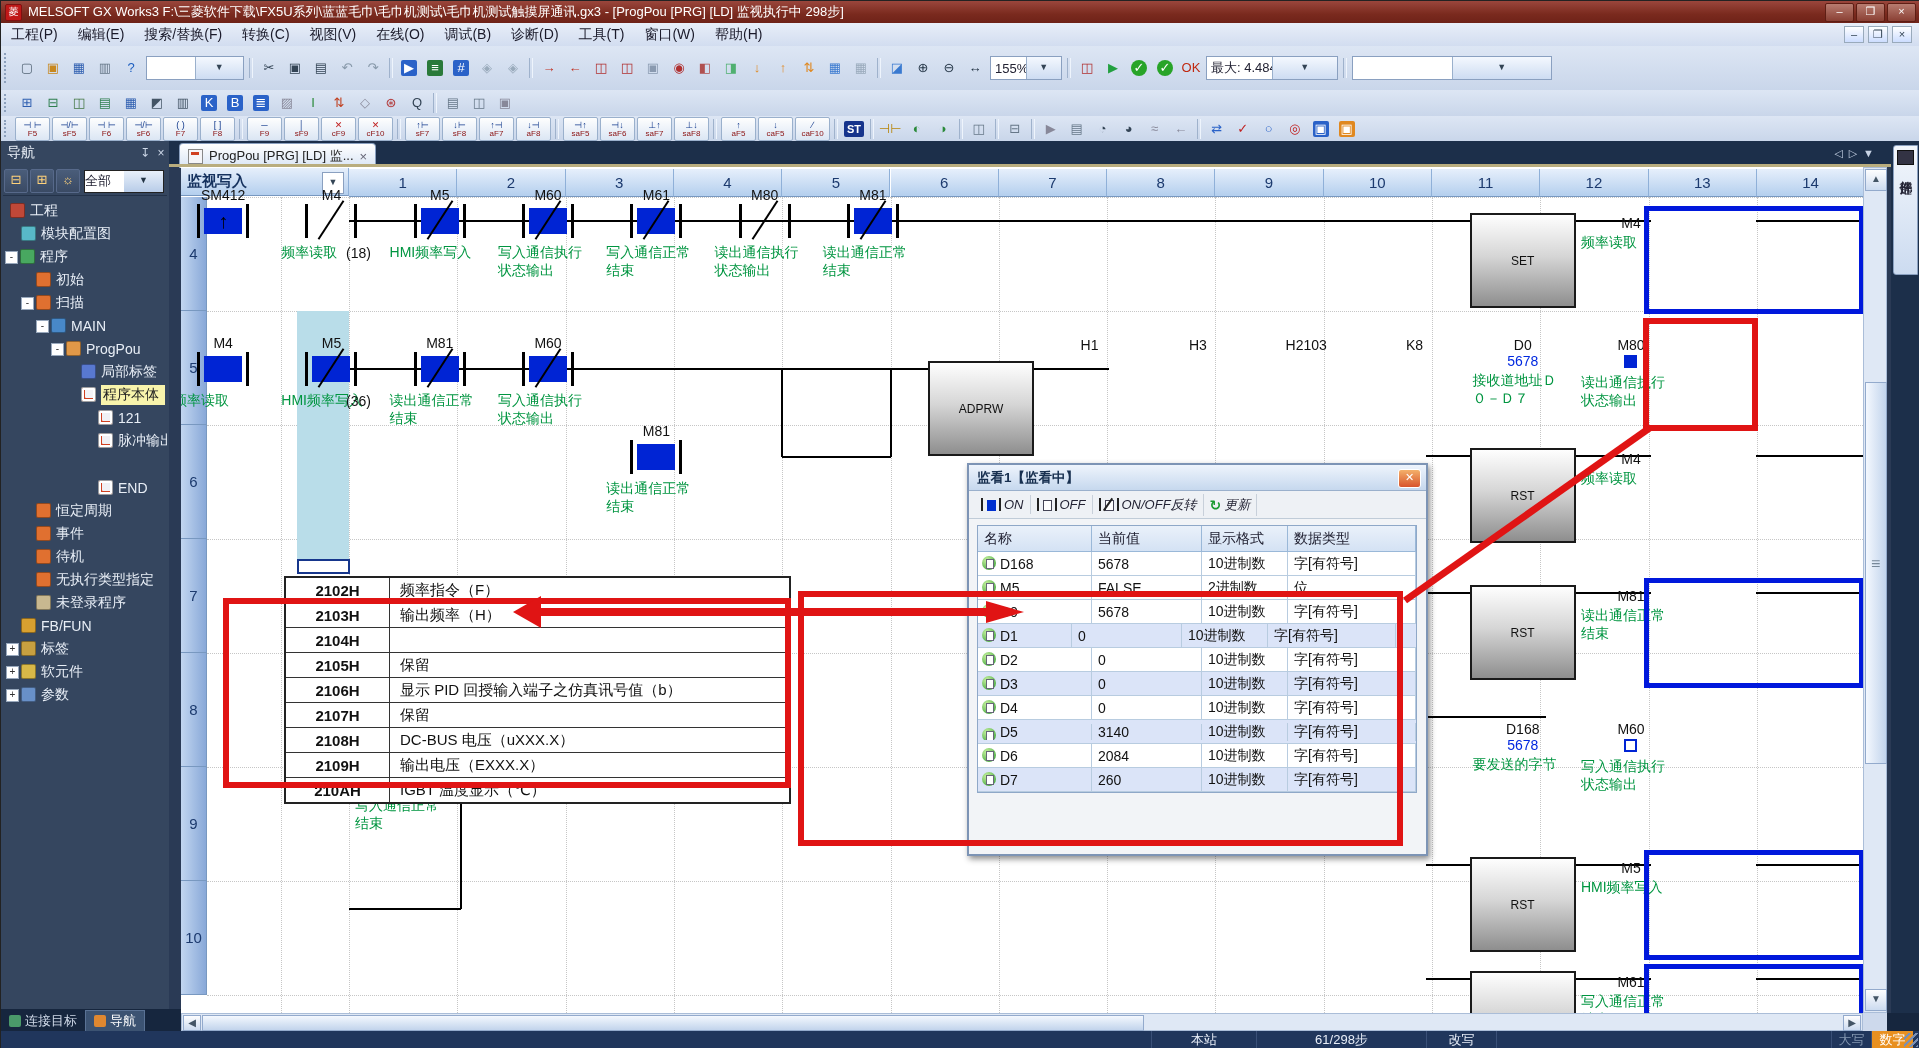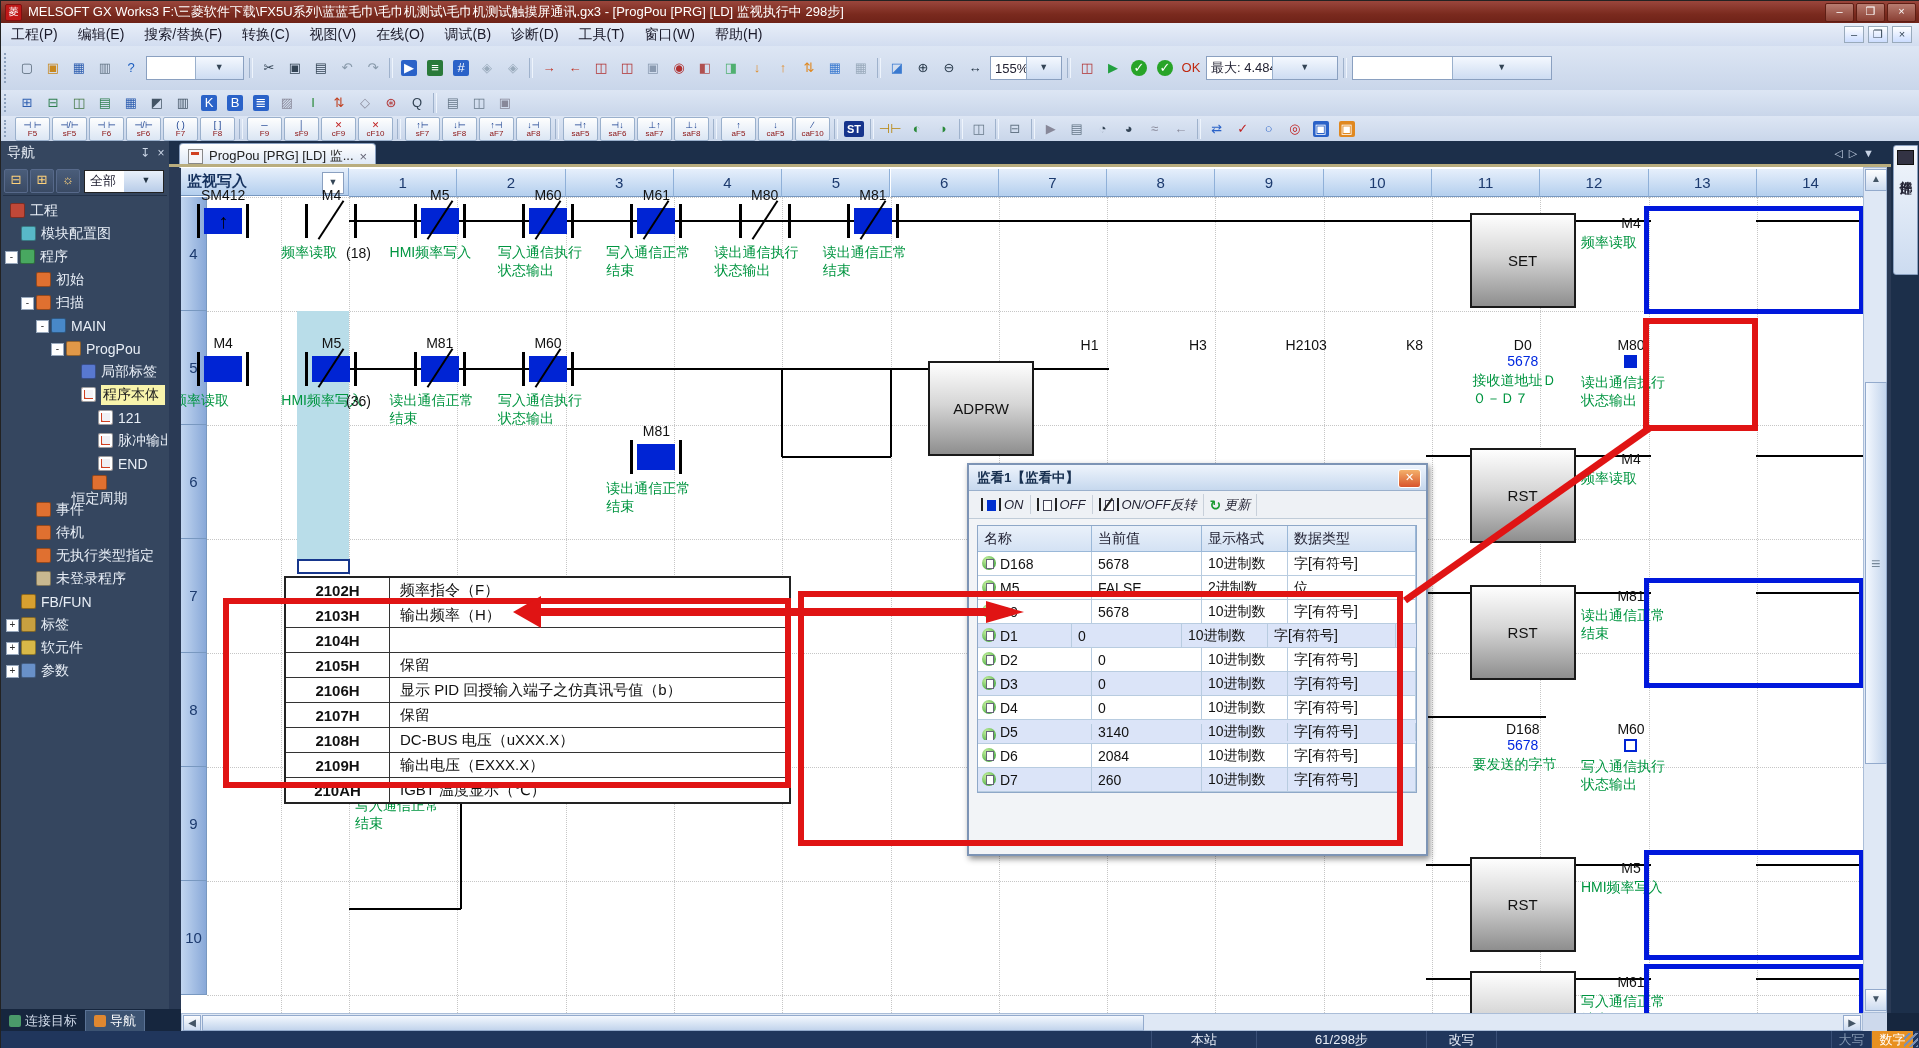--- a/index.html
+++ b/index.html
@@ -29,21 +29,21 @@
   .lad-btn .gl{font-size:9px;line-height:10px;color:#123a8c;}
   .lad-btn .fl{font-size:8px;line-height:8px;color:#8a1010;}
   
   #nav{left:0;top:140px;width:168px;height:868px;background:#35465f;color:#e8eef6;}
   #nav-title{position:absolute;left:0;top:0;width:168px;height:24px;display:flex;align-items:center;font-size:14px;padding-left:6px;box-sizing:border-box;}
   #nav-title .sp{flex:1;}
   #nav-title .tbn{width:16px;color:#cdd8e8;font-size:12px;text-align:center;}
   #nav-tools{position:absolute;left:2px;top:26px;width:164px;height:28px;display:flex;align-items:center;border-bottom:1px solid #24334a;}
   .nav-ic{width:22px;height:22px;margin:0 1px;background:linear-gradient(#4a5d7a,#3a4a64);border:1px solid #57698a;border-radius:2px;color:#ffd27a;font-size:13px;line-height:20px;text-align:center;}
   #nav-filter{flex:1;height:21px;background:#fff;color:#223;font-size:13px;display:flex;align-items:center;margin:0 3px;border:1px solid #222;}
-  #nav-filter span{flex:1;padding-left:5px;}
+  #nav-filter span{flex:1;}
   #nav-filter .dd{width:15px;height:100%;background:linear-gradient(#e8f0fa,#b8cce8);font-size:9px;text-align:center;line-height:19px;color:#234;}
   #nav-tree{position:absolute;left:2px;top:58px;width:164px;height:912px;overflow:hidden;font-size:14px;}
   .tree-row{position:relative;height:23px;display:flex;align-items:center;white-space:nowrap;}
   .exp{position:absolute;width:11px;height:11px;background:#fff;border:1px solid #98a8bc;color:#333;font-size:10px;line-height:9px;text-align:center;top:6px;}
   .nico{width:15px;height:15px;border-radius:2px;margin-right:5px;flex:none;border:1px solid rgba(0,0,0,.35);box-sizing:border-box;}
   .tree-label{padding:0 4px 0 0;}
   .tree-row .sel{background:#f8f4ac;color:#222;padding:1px 6px 1px 2px;}
   #nav-tabs{left:0;top:1008px;width:180px;height:22px;background:#16263e;display:flex;align-items:flex-end;}
   .nav-tab{height:20px;display:flex;align-items:center;font-size:13px;color:#cfd9e8;padding:0 8px;gap:4px;}
   .nav-tab.active{background:#3c5372;border:1px solid #5a7294;border-bottom:none;color:#fff;}
@@ -67,21 +67,21 @@
   .contact{position:absolute;width:52px;height:34px;}
   .cbar{position:absolute;top:0;width:3px;height:34px;background:#000;}
   .cfill{position:absolute;left:7px;top:4px;width:38px;height:26px;}
   .cfill.on{background:#0024d4;}
   .cslash{position:absolute;left:3px;top:15px;width:46px;height:2px;background:#000;transform:rotate(-57deg);}
   .carrow{position:absolute;left:0;top:2px;width:52px;text-align:center;font-size:20px;font-weight:bold;color:#000;line-height:30px;}
   .lbl{position:absolute;font-size:14px;color:#111;text-align:center;height:16px;line-height:16px;white-space:nowrap;}
   .val{position:absolute;font-size:14px;color:#0028e0;text-align:center;height:16px;line-height:16px;}
   .cmt{position:absolute;font-size:14px;line-height:18px;color:#009540;white-space:pre-line;text-align:left;}
   .step{position:absolute;font-size:14px;color:#111;text-align:right;width:138px;}
-  .ibox{position:absolute;width:106px;height:95px;border:2px solid #1a1a1a;background:linear-gradient(180deg,#fefefe 0%,#d6d6d6 45%,#8e8e8e 100%);display:flex;align-items:center;justify-content:center;font-size:15px;color:#111;box-sizing:border-box;text-align:center;}
+  .ibox{position:absolute;width:106px;height:95px;border:2px solid #1a1a1a;background:linear-gradient(180deg,#fefefe 0%,#d6d6d6 45%,#8e8e8e 100%);display:flex;align-items:center;justify-content:center;font-size:12px;color:#111;box-sizing:border-box;text-align:center;}
   .sel-border{position:absolute;border:5px solid #0018dc;box-sizing:border-box;}
   .strip{position:absolute;background:#b9dde9;}
   .cursor-cell{position:absolute;background:#fff;border:2px solid #16368c;box-sizing:border-box;}
   .ind{position:absolute;width:13px;height:13px;box-sizing:border-box;}
   .ind.on{background:#0024d4;}
   .ind.off{border:2px solid #0024d4;background:#fff;}
   
   #vscroll{left:1862px;top:166px;width:24px;height:846px;background:#dfe8f5;border:1px solid #aabdd8;box-sizing:border-box;}
   .sc-btn{position:absolute;left:1px;width:20px;height:20px;background:linear-gradient(#fdfdfe,#ccdbf0);border:1px solid #93aacc;color:#456;font-size:10px;text-align:center;line-height:18px;}
   #vthumb{position:absolute;left:1px;top:214px;width:20px;height:380px;background:linear-gradient(90deg,#f4f8fe,#c2d4ec);border:1px solid #93aacc;}
@@ -573,25 +573,25 @@
           <span class="tree-label sel">程序本体</span>
         </div>
         <div class="tree-row" style="padding-left: 95px;">
           <div class="nico" style="background: rgb(240, 240, 244); box-shadow: rgb(255, 255, 255) 0px 0px 0px 2px inset, rgb(208, 64, 32) 3px -3px 0px 0px inset;"></div>
           <span class="tree-label">121</span>
         </div>
         <div class="tree-row" style="padding-left: 95px;">
           <div class="nico" style="background: rgb(240, 240, 244); box-shadow: rgb(255, 255, 255) 0px 0px 0px 2px inset, rgb(208, 64, 32) 3px -3px 0px 0px inset;"></div>
           <span class="tree-label">脉冲输出</span>
         </div>
-        <div class="tree-row" style="padding-left: 95px;">
+        <div class="tree-row" style="padding-left: 95px; margin-top: 24px;">
           <div class="nico" style="background: rgb(240, 240, 244); box-shadow: rgb(255, 255, 255) 0px 0px 0px 2px inset, rgb(208, 64, 32) 3px -3px 0px 0px inset;"></div>
           <span class="tree-label">END</span>
         </div>
-        <div class="tree-row" style="padding-left: 33px; flex-direction: column;">
+        <div class="tree-row" style="padding-left: 33px;">
           <div class="nico" style="background: rgb(224, 112, 48);"></div>
           <span class="tree-label">恒定周期</span>
         </div>
         <div class="tree-row" style="padding-left: 33px;">
           <div class="nico" style="background: rgb(224, 112, 48);"></div>
           <span class="tree-label">事件</span>
         </div>
         <div class="tree-row" style="padding-left: 33px;">
           <div class="nico" style="background: rgb(224, 112, 48);"></div>
           <span class="tree-label">待机</span>

